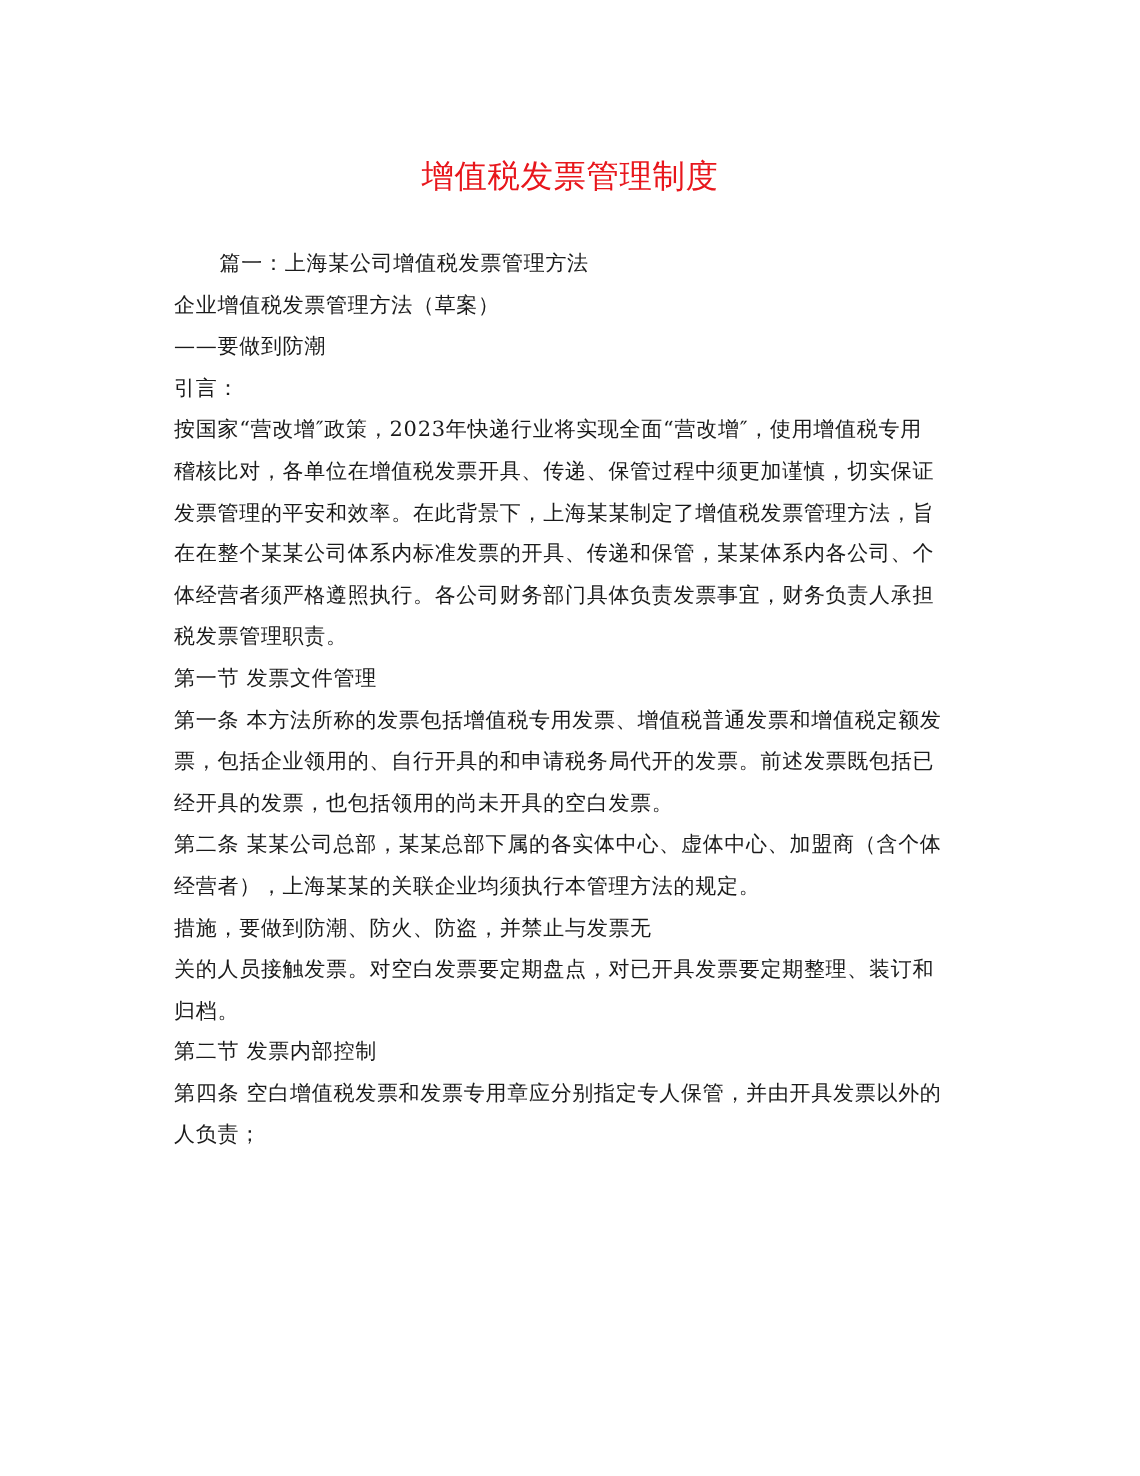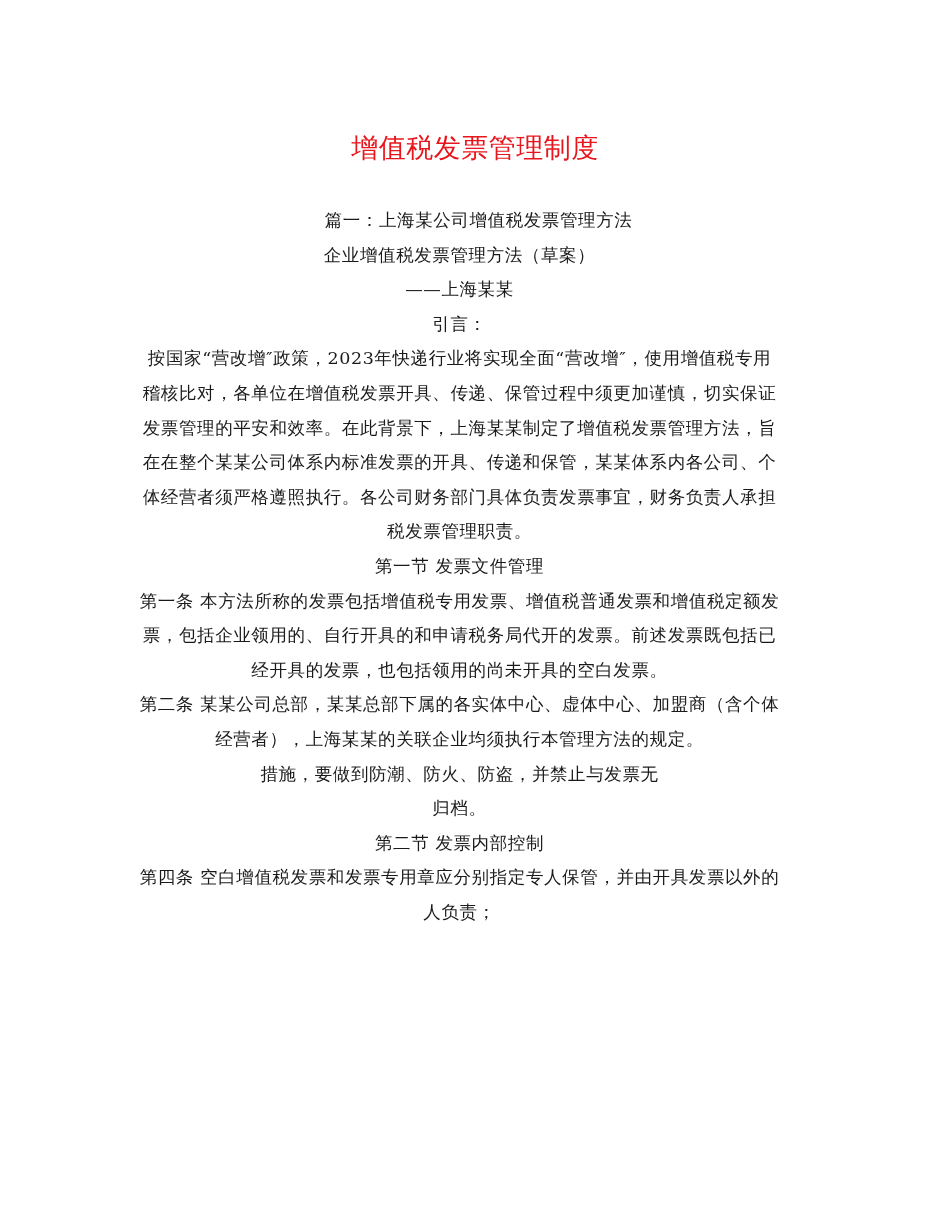--- a/index.html
+++ b/index.html
@@ -9,49 +9,50 @@
     background: #ffffff;
     font-family: "DejaVu Serif", "Liberation Serif", serif;
     color: #1a1a1a;
   }
   .title {
     position: absolute; top: 128px; left: 0; width: 950px;
     text-align: center; font-size: 27px; line-height: 40px;
     color: #e8161c; letter-spacing: 0.5px;
   }
   .body {
-    position: absolute; top: 203px; left: 127px; width: 665px; text-align: center;
+    position: absolute; top: 203px; left: 145px; width: 665px;
   }
   .line {
     font-size: 17.5px; line-height: 34.6px; height: 34.6px;
     white-space: nowrap; letter-spacing: 0.6px;
   }
   .indent { padding-left: 38px; }
 </style>
 </head>
 <body>
 
 <div class="page">
   <div class="title">增值税发票管理制度</div>
   <div class="body" id="doc-body">
       <div class="line indent">篇一：上海某公司增值税发票管理方法</div>
       <div class="line">企业增值税发票管理方法（草案）</div>
-      <div class="line">——上海某某</div>
+      <div class="line">——要做到防潮</div>
       <div class="line">引言：</div>
       <div class="line">按国家“营改增″政策，2023年快递行业将实现全面“营改增″，使用增值税专用</div>
       <div class="line">稽核比对，各单位在增值税发票开具、传递、保管过程中须更加谨慎，切实保证</div>
       <div class="line">发票管理的平安和效率。在此背景下，上海某某制定了增值税发票管理方法，旨</div>
       <div class="line">在在整个某某公司体系内标准发票的开具、传递和保管，某某体系内各公司、个</div>
       <div class="line">体经营者须严格遵照执行。各公司财务部门具体负责发票事宜，财务负责人承担</div>
       <div class="line">税发票管理职责。</div>
       <div class="line">第一节 发票文件管理</div>
       <div class="line">第一条 本方法所称的发票包括增值税专用发票、增值税普通发票和增值税定额发</div>
       <div class="line">票，包括企业领用的、自行开具的和申请税务局代开的发票。前述发票既包括已</div>
       <div class="line">经开具的发票，也包括领用的尚未开具的空白发票。</div>
       <div class="line">第二条 某某公司总部，某某总部下属的各实体中心、虚体中心、加盟商（含个体</div>
       <div class="line">经营者），上海某某的关联企业均须执行本管理方法的规定。</div>
       <div class="line">措施，要做到防潮、防火、防盗，并禁止与发票无</div>
+      <div class="line">关的人员接触发票。对空白发票要定期盘点，对已开具发票要定期整理、装订和</div>
       <div class="line">归档。</div>
       <div class="line">第二节 发票内部控制</div>
       <div class="line">第四条  空白增值税发票和发票专用章应分别指定专人保管，并由开具发票以外的</div>
       <div class="line">人负责；</div>
     </div>
 </div>
 
 </body></html>

